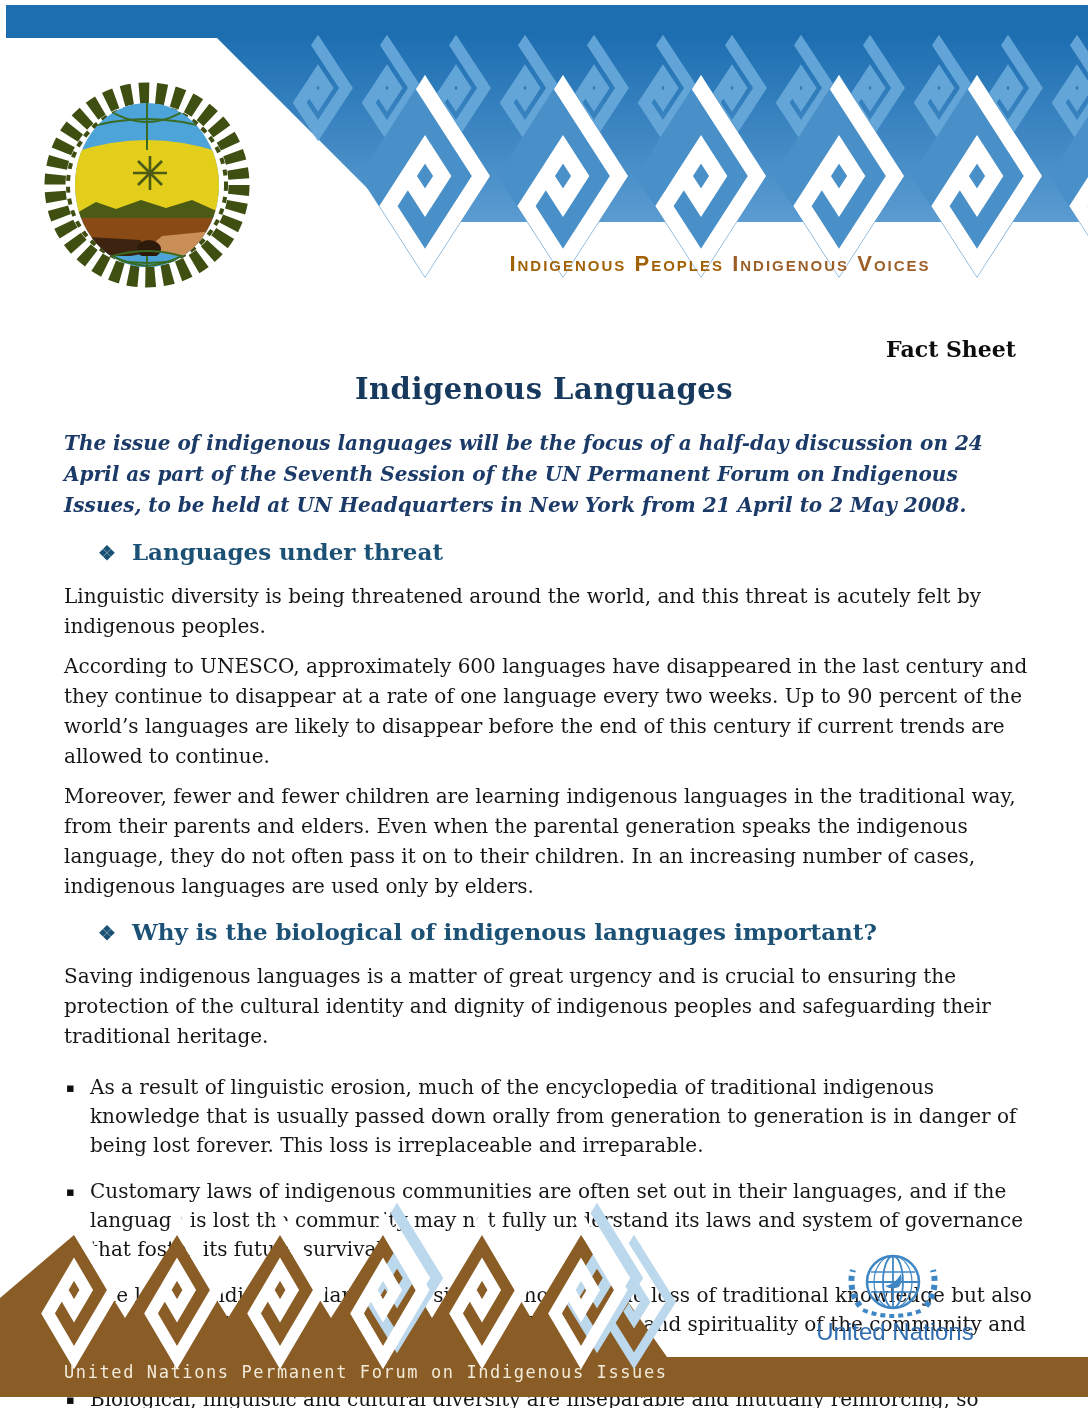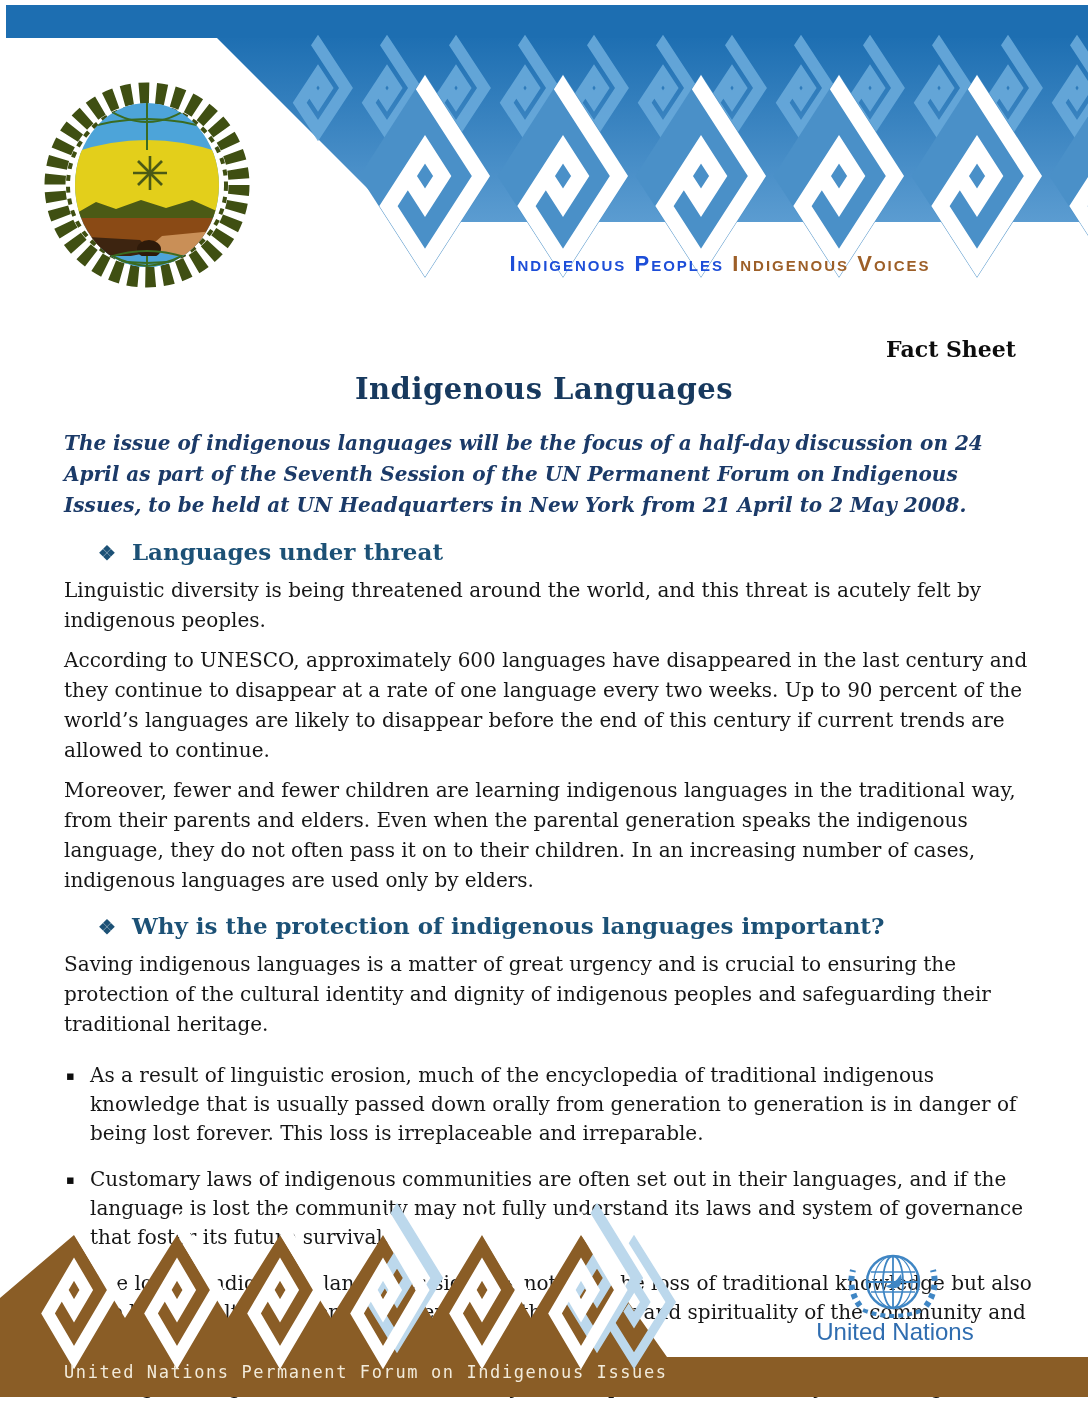--- a/index.html
+++ b/index.html
@@ -3,32 +3,32 @@
 <meta charset="utf-8">
 <style>
   html,body{margin:0;padding:0;background:#ffffff;}
   .page{position:relative;width:1088px;height:1408px;background:#ffffff;overflow:hidden;
         font-family:"DejaVu Serif",serif;}
   svg{display:block;}
   .header-svg{position:absolute;top:0;left:0;}
   .tagline{position:absolute;top:251px;left:430px;width:580px;text-align:center;
            font-family:"Liberation Sans",sans-serif;font-weight:bold;font-variant:small-caps;
            font-size:22px;letter-spacing:2px;white-space:nowrap;}
-  .tagline .t-left{color:#1d4ed8;}
+  .tagline .t-left{color:#a16207;}
   .tagline .t-right{color:#9d5f28;text-align:right;}
   .content{position:absolute;top:310px;left:0;width:1088px;}
   .fact-sheet{margin:26px 72px 0 0;text-align:right;font-weight:bold;font-size:22px;color:#0d0d0d;}
   .doc-title{margin-top:10px;text-align:center;font-weight:bold;font-size:29px;line-height:34px;
              color:#17395e;letter-spacing:0.5px;}
   .intro{margin:22px 58px 16px 64px;font-style:italic;font-weight:bold;font-size:20px;
          line-height:31px;color:#1b3a68;}
   .section-heading{margin:16px 16px 2px 98px;font-weight:bold;font-size:23px;line-height:30px;color:#1c5176;}
   .section-heading .diamond-bullet{margin-right:16px;font-size:20px;color:#1c5176;}
   .para{margin:10px 56px 0 64px;font-size:20px;line-height:30px;color:#161616;}
-  .section-heading + .para{margin-top:7px;}
+  .section-heading + .para{margin-top:13px;}
   .bullets{margin-top:22px;}
   .bullet-item{display:flex;margin:0 56px 17px 66px;font-size:20px;line-height:29px;color:#161616;}
   .bullet-marker{flex:none;width:24px;font-size:13px;line-height:29px;color:#0d0d0d;}
   .bullet-marker::before{content:"▪";}
   .footer-svg{position:absolute;top:1190px;left:0;}
   .un-label{position:absolute;top:1318px;left:810px;width:170px;text-align:center;
             font-family:"Liberation Sans",sans-serif;font-size:24px;color:#2f6db0;}
   .footer-bar-text{position:absolute;top:1362px;left:64px;
             font-family:"DejaVu Sans Mono",monospace;font-size:17px;letter-spacing:1.6px;
             color:#f2ebdb;white-space:nowrap;}
@@ -143,21 +143,21 @@
     <div class="intro">The issue of indigenous languages will be the focus of a half-day discussion on 24 April as part of the Seventh Session of the UN Permanent Forum on Indigenous Issues, to be held at UN Headquarters in New York from 21 April to 2 May 2008.</div>
 
     <div class="section-heading">
       <span class="diamond-bullet">❖</span><span>Languages under threat</span>
     </div>
     <div class="para">Linguistic diversity is being threatened around the world, and this threat is acutely felt by indigenous peoples.</div>
     <div class="para">According to UNESCO, approximately 600 languages have disappeared in the last century and they continue to disappear at a rate of one language every two weeks. Up to 90 percent of the world’s languages are likely to disappear before the end of this century if current trends are allowed to continue.</div>
     <div class="para">Moreover, fewer and fewer children are learning indigenous languages in the traditional way, from their parents and elders. Even when the parental generation speaks the indigenous language, they do not often pass it on to their children. In an increasing number of cases, indigenous languages are used only by elders.</div>
 
     <div class="section-heading">
-      <span class="diamond-bullet">❖</span><span>Why is the protection of indigenous languages important?</span>
+      <span class="diamond-bullet">❖</span><span>Why is the biological of indigenous languages important?</span>
     </div>
     <div class="para">Saving indigenous languages is a matter of great urgency and is crucial to ensuring the protection of the cultural identity and dignity of indigenous peoples and safeguarding their traditional heritage.</div>
 
     <div class="bullets">
       <div class="bullet-item">
         <span class="bullet-marker"></span>
         <span>As a result of linguistic erosion, much of the encyclopedia of traditional indigenous knowledge that is usually passed down orally from generation to generation is in danger of being lost forever. This loss is irreplaceable and irreparable.</span>
       </div>
       <div class="bullet-item">
         <span class="bullet-marker"></span>

